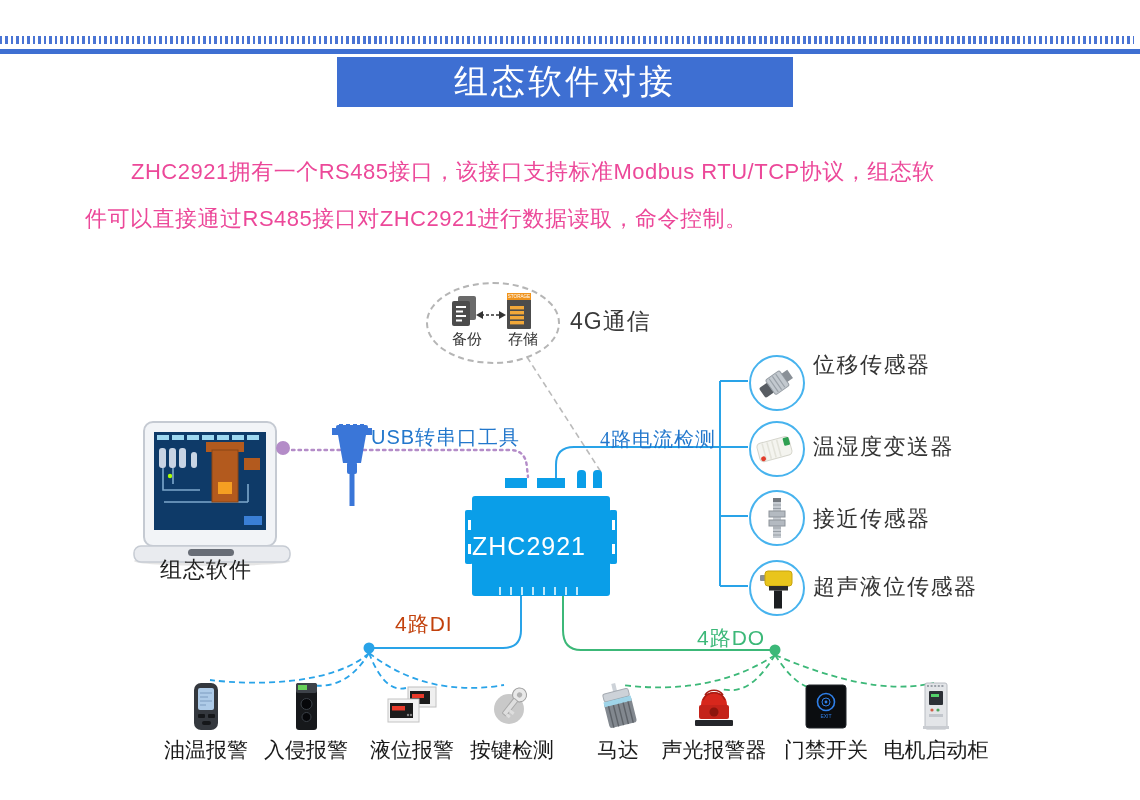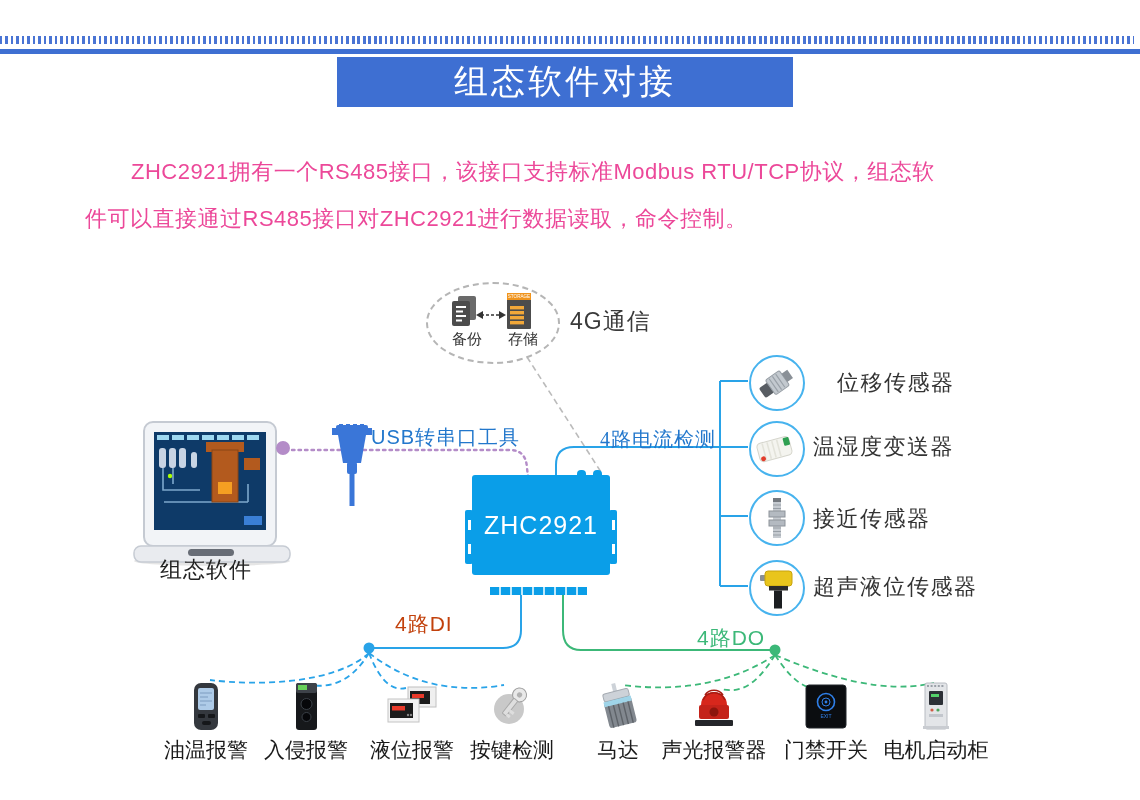--- a/index.html
+++ b/index.html
@@ -42,22 +42,22 @@
   .di-label{position:absolute;left:395px;top:610px;font-size:21px;color:#c2410c;letter-spacing:1px;}
   .do-label{position:absolute;left:697px;top:624px;font-size:21px;color:#3cb878;letter-spacing:1px;}
 
   
   .device{position:absolute;left:465px;top:470px;width:152px;height:126px;}
   .device .part{position:absolute;background:#0a9ee8;}
   .device .ant1{left:112px;top:0;width:9px;height:18px;border-radius:4px 4px 0 0;}
   .device .ant2{left:128px;top:0;width:9px;height:18px;border-radius:4px 4px 0 0;}
   .device .tab1{left:40px;top:8px;width:22px;height:10px;}
   .device .tab2{left:72px;top:8px;width:28px;height:10px;}
-  .device .body{left:7px;top:5px;width:138px;height:100px;border-radius:3px;
-    display:flex;align-items:center;justify-content:center;}
+  .device .body{left:7px;top:26px;width:138px;height:100px;border-radius:3px;
+    display:flex;align-items:center;justify-content:flex-start;}
   .device .body span{color:#fff;font-size:25px;letter-spacing:1px;}
   .device .ear{top:40px;width:8px;height:54px;border-radius:2px;}
   .device .ear-l{left:0;}
   .device .ear-r{left:144px;}
   .device .slot{position:absolute;left:2.5px;width:3px;height:10px;background:#fff;}
   .device .s1{top:10px;} .device .s2{top:34px;}
   .device .terminal{left:25px;top:117px;width:97px;height:8px;
     background:repeating-linear-gradient(90deg,#0a9ee8 0 9px,#bfe8fa 9px 11px);}
 
   
@@ -210,21 +210,21 @@
   <div class="sensor-circle" style="top:355px;">
     <svg width="44" height="44" viewBox="0 0 44 44">
       <g transform="rotate(-35 22 22)">
         <rect x="4" y="16" width="11" height="12" rx="2" fill="#585d63"></rect>
         <rect x="14" y="13" width="17" height="18" rx="2" fill="#c3c9cf" stroke="#989fa6"></rect>
         <path d="M18,14 v16 M22,14 v16 M26,14 v16" stroke="#9aa1a8" stroke-width="1.2"></path>
         <rect x="31" y="17" width="7" height="10" fill="#8a9097"></rect>
       </g>
     </svg>
   </div>
-  <div class="sensor-label" style="top:368px;margin-left:24px;">位移传感器</div>
+  <div class="sensor-label" style="top:350px;">位移传感器</div>
 
   <div class="sensor-circle" style="top:421px;">
     <svg width="44" height="44" viewBox="0 0 44 44">
       <g transform="rotate(-15 22 22)">
         <rect x="3" y="12" width="33" height="19" rx="4" fill="#f4f4ef" stroke="#d5d5cc"></rect>
         <path d="M9,13 v17 M14,13 v17 M19,13 v17 M24,13 v17" stroke="#e3e3da" stroke-width="1.6"></path>
         <rect x="30" y="13" width="6" height="8" rx="1" fill="#2fa052"></rect>
         <circle cx="6.5" cy="28" r="2.4" fill="#e23c2b"></circle>
       </g>
     </svg>

